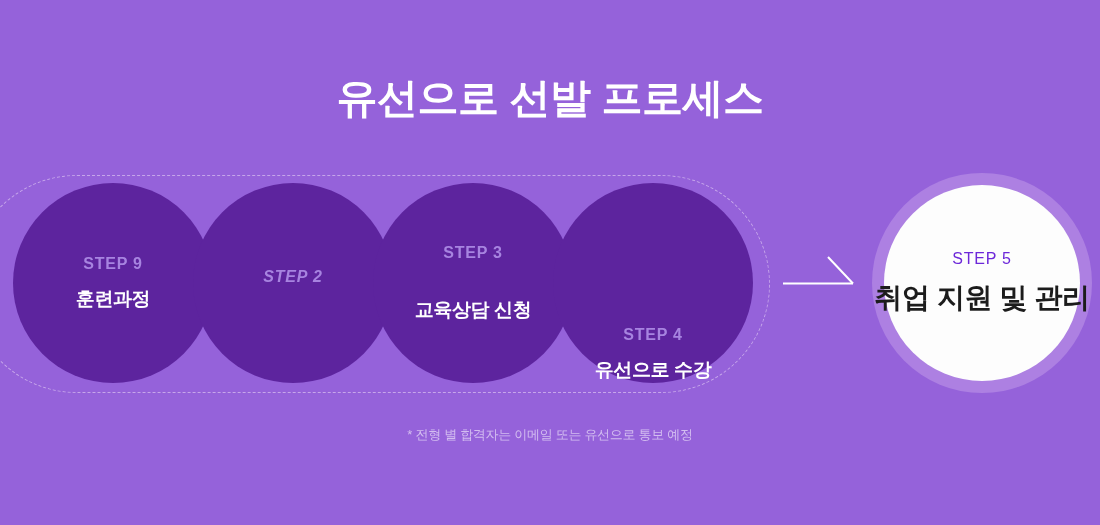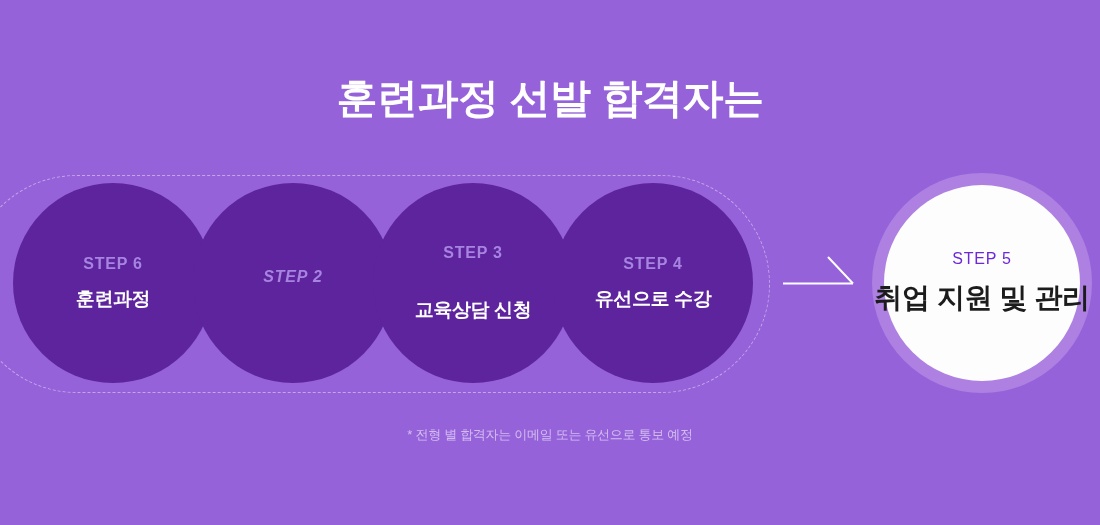--- a/index.html
+++ b/index.html
@@ -60,21 +60,21 @@
     top: 183px;
     display: flex;
     flex-direction: column;
     align-items: center;
     justify-content: center;
     box-sizing: border-box;
   }
   .step-circle.c1 { left: 13px;  }
   .step-circle.c2 { left: 193px; font-style: italic; }
   .step-circle.c3 { left: 373px; gap: 22px; }
-  .step-circle.c4 { left: 553px; }
+  .step-circle.c4 { left: 553px; justify-content: flex-end; }
 
   .step-kicker {
     font-size: 16px;
     font-weight: bold;
     letter-spacing: 0.8px;
     color: #a784e0;
     margin-bottom: 13px;
     white-space: nowrap;
   }
   .step-label {
@@ -149,26 +149,26 @@
     color: #d3bdf0;
     letter-spacing: -0.3px;
     white-space: nowrap;
   }
 </style>
 </head>
 <body>
 
 <div id="stage">
 
-  <div class="title">훈련과정 선발 합격자는</div>
+  <div class="title">유선으로 선발 프로세스</div>
 
   <div class="dashed-track"></div>
 
   <div class="step-circle c1">
-    <div class="step-kicker">STEP 6</div>
+    <div class="step-kicker">STEP 9</div>
     <div class="step-label">훈련과정</div>
   </div>
 
   <div class="step-circle c2">
     <div class="step-kicker">STEP 2</div>
   </div>
 
   <div class="step-circle c3">
     <div class="step-kicker">STEP 3</div>
     <div class="step-label">교육상담 신청</div>

